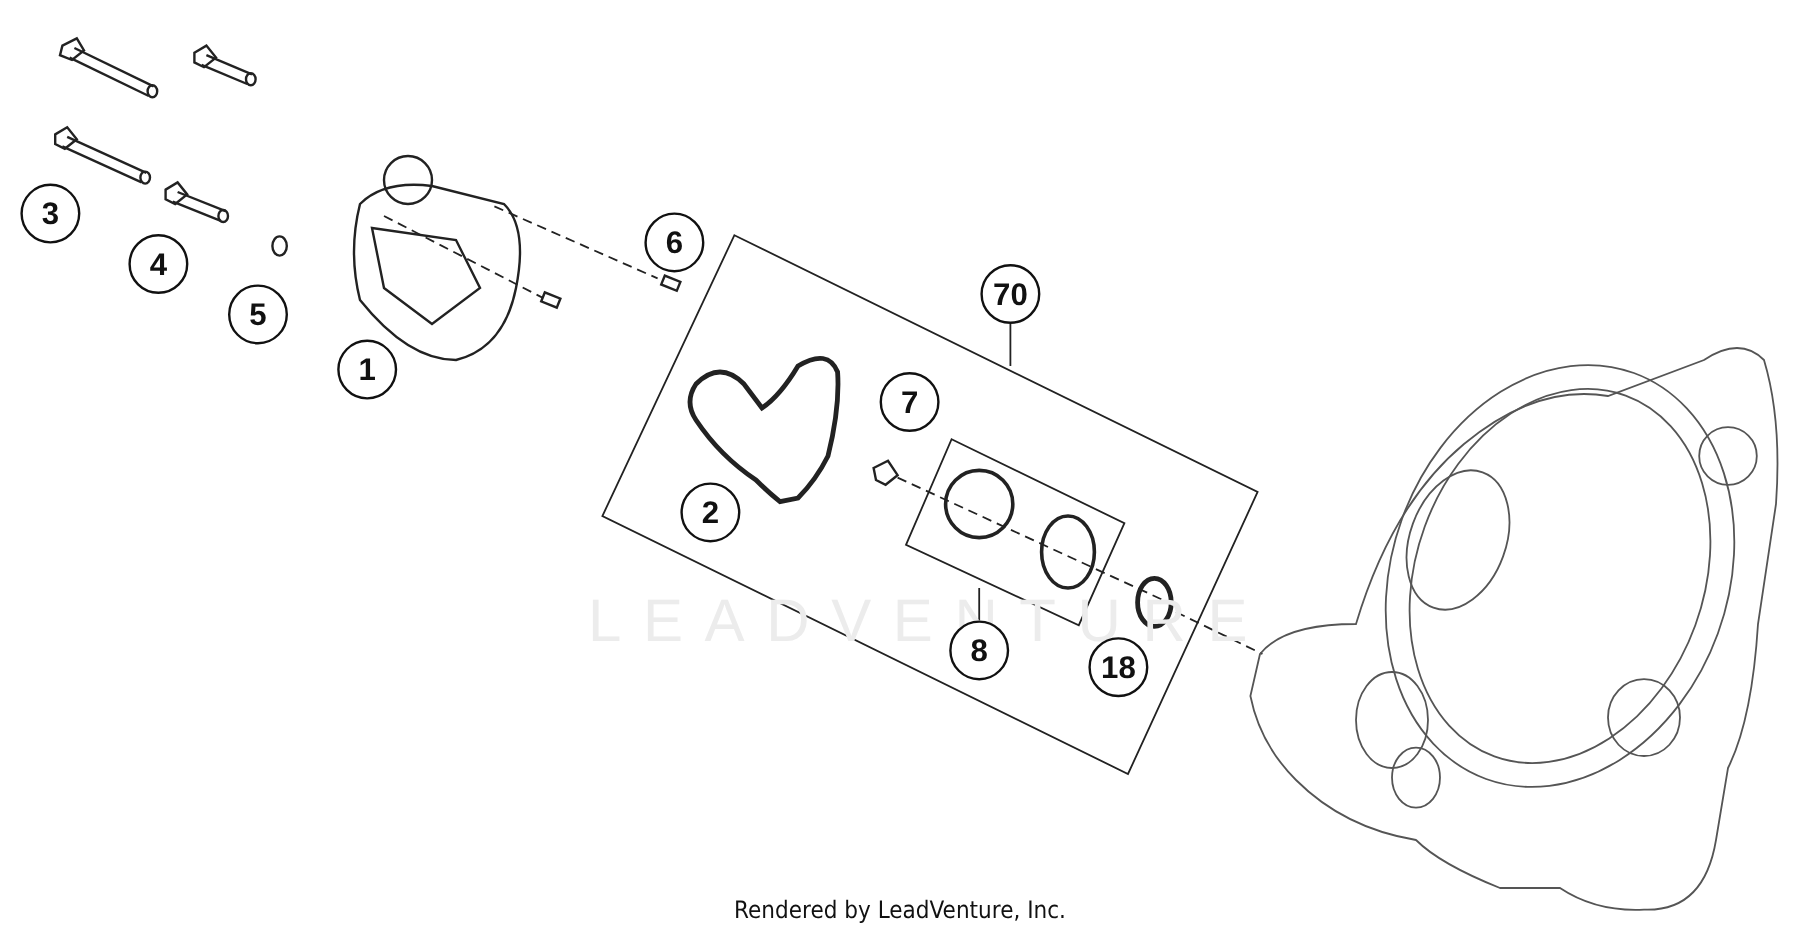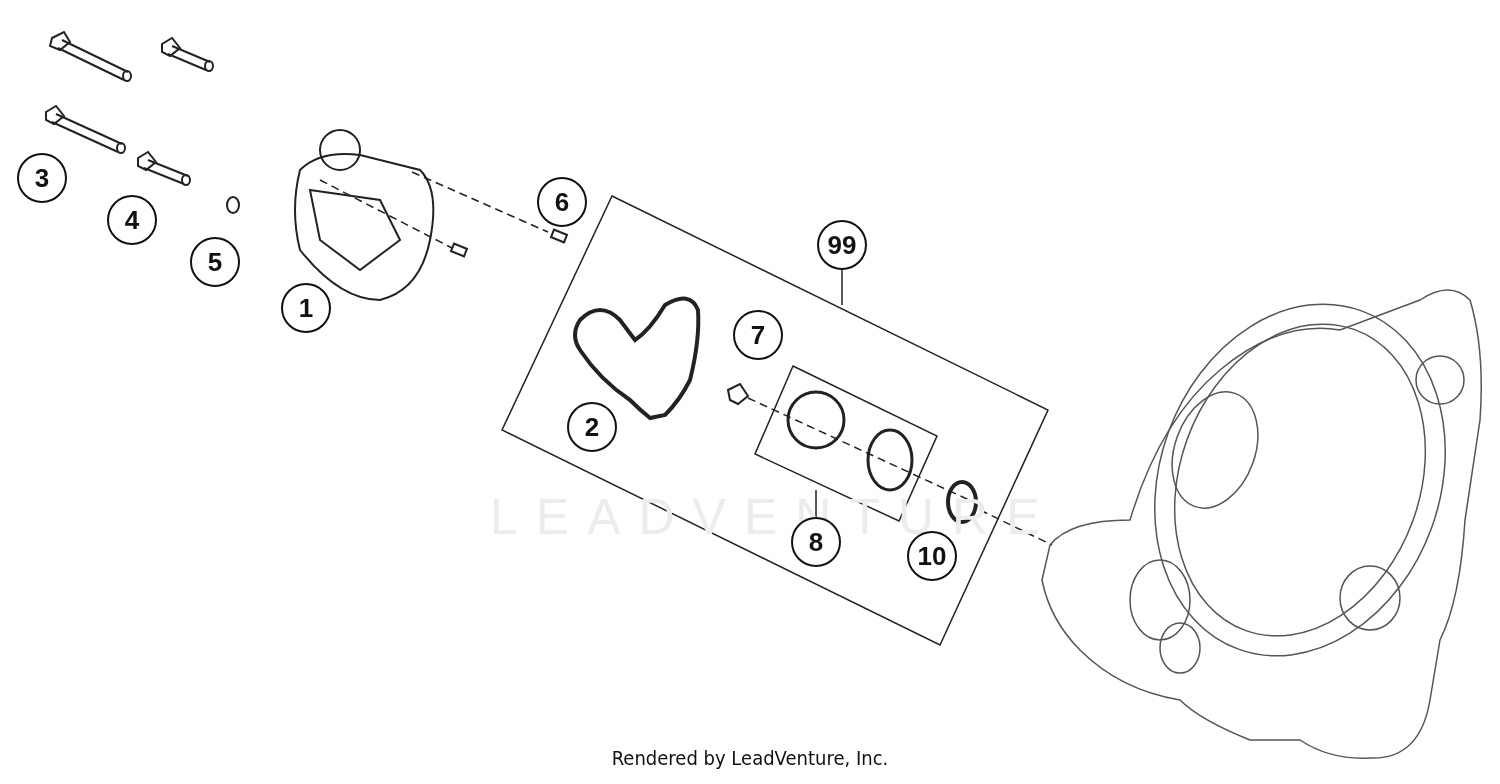--- a/index.html
+++ b/index.html
@@ -97,29 +97,29 @@
   <div class="callout" style="left:190px;top:237px;">
       <span>5</span>
     </div>
   <div class="callout" style="left:281px;top:283px;">
       <span>1</span>
     </div>
   <div class="callout" style="left:537px;top:177px;">
       <span>6</span>
     </div>
   <div class="callout" style="left:817px;top:220px;">
-      <span>99</span>
+      <span>70</span>
     </div>
   <div class="callout" style="left:733px;top:310px;">
       <span>7</span>
     </div>
   <div class="callout" style="left:567px;top:402px;">
       <span>2</span>
     </div>
   <div class="callout" style="left:791px;top:517px;">
       <span>8</span>
     </div>
   <div class="callout" style="left:907px;top:531px;">
-      <span>10</span>
+      <span>18</span>
     </div>
 
   <div class="footer">Rendered by LeadVenture, Inc.</div>
 </div>
 
 </body></html>

